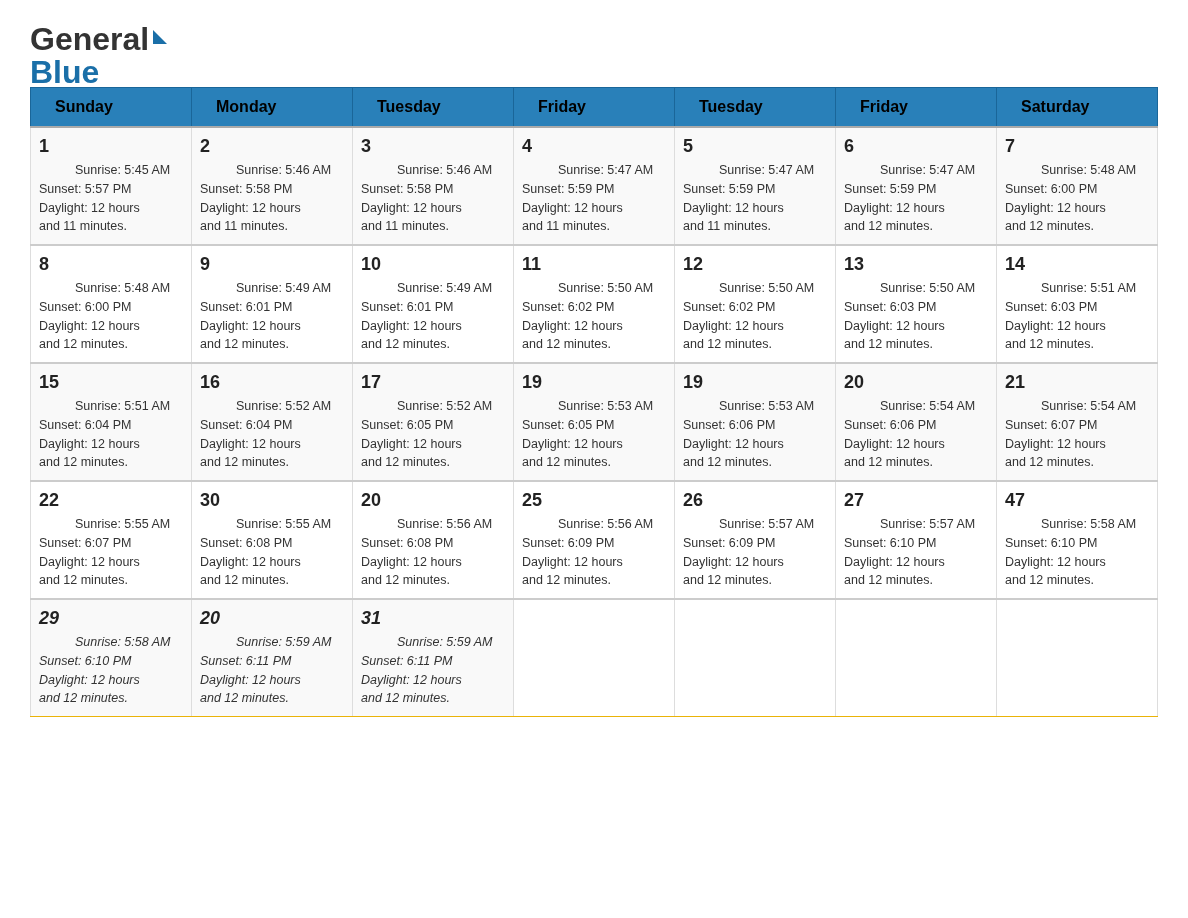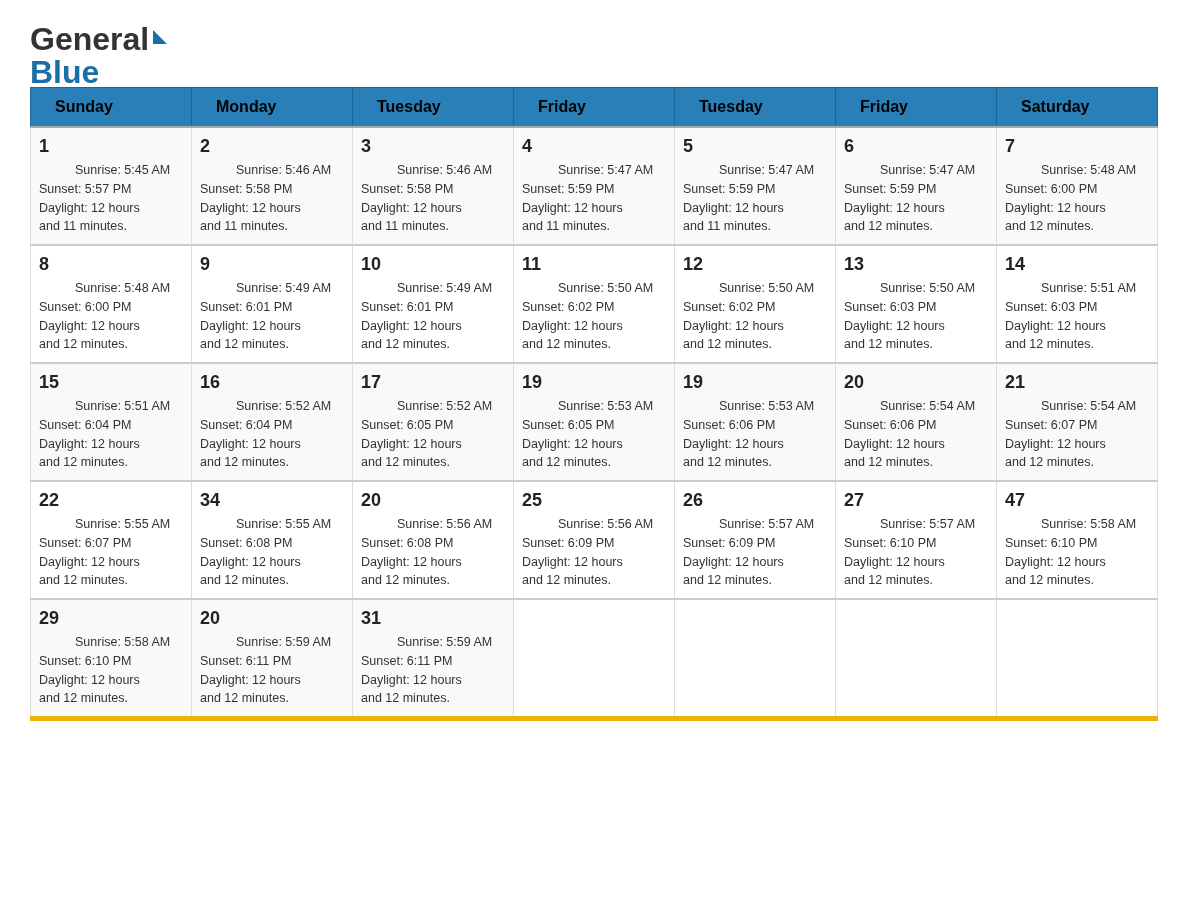--- a/index.html
+++ b/index.html
@@ -71,21 +71,22 @@
       background: #fff !important;
     }
     .logo-block {
       line-height: 1.2;
     }
     
     tbody tr td {
       border-bottom: 2px solid #ccc;
     }
     tbody tr:last-child td {
-      border-bottom: 5px solid #eab308;
+      border-bottom: 1px solid #eab308;
+      font-style: italic;
     }
     
     tbody tr:first-child td {
       border-top: 2px solid #aaa;
     }
   </style>
 </head>
 <body>
 
 <div class="header">
@@ -200,21 +201,21 @@
         <span class="day-number">21</span>
         <span class="day-info">Sunrise: 5:54 AM<br>Sunset: 6:07 PM<br>Daylight: 12 hours<br>and 12 minutes.</span>
       </td>
       </tr>
       <tr>
         <td>
         <span class="day-number">22</span>
         <span class="day-info">Sunrise: 5:55 AM<br>Sunset: 6:07 PM<br>Daylight: 12 hours<br>and 12 minutes.</span>
       </td>
         <td>
-        <span class="day-number">34</span>
+        <span class="day-number">30</span>
         <span class="day-info">Sunrise: 5:55 AM<br>Sunset: 6:08 PM<br>Daylight: 12 hours<br>and 12 minutes.</span>
       </td>
         <td>
         <span class="day-number">20</span>
         <span class="day-info">Sunrise: 5:56 AM<br>Sunset: 6:08 PM<br>Daylight: 12 hours<br>and 12 minutes.</span>
       </td>
         <td>
         <span class="day-number">25</span>
         <span class="day-info">Sunrise: 5:56 AM<br>Sunset: 6:09 PM<br>Daylight: 12 hours<br>and 12 minutes.</span>
       </td>

